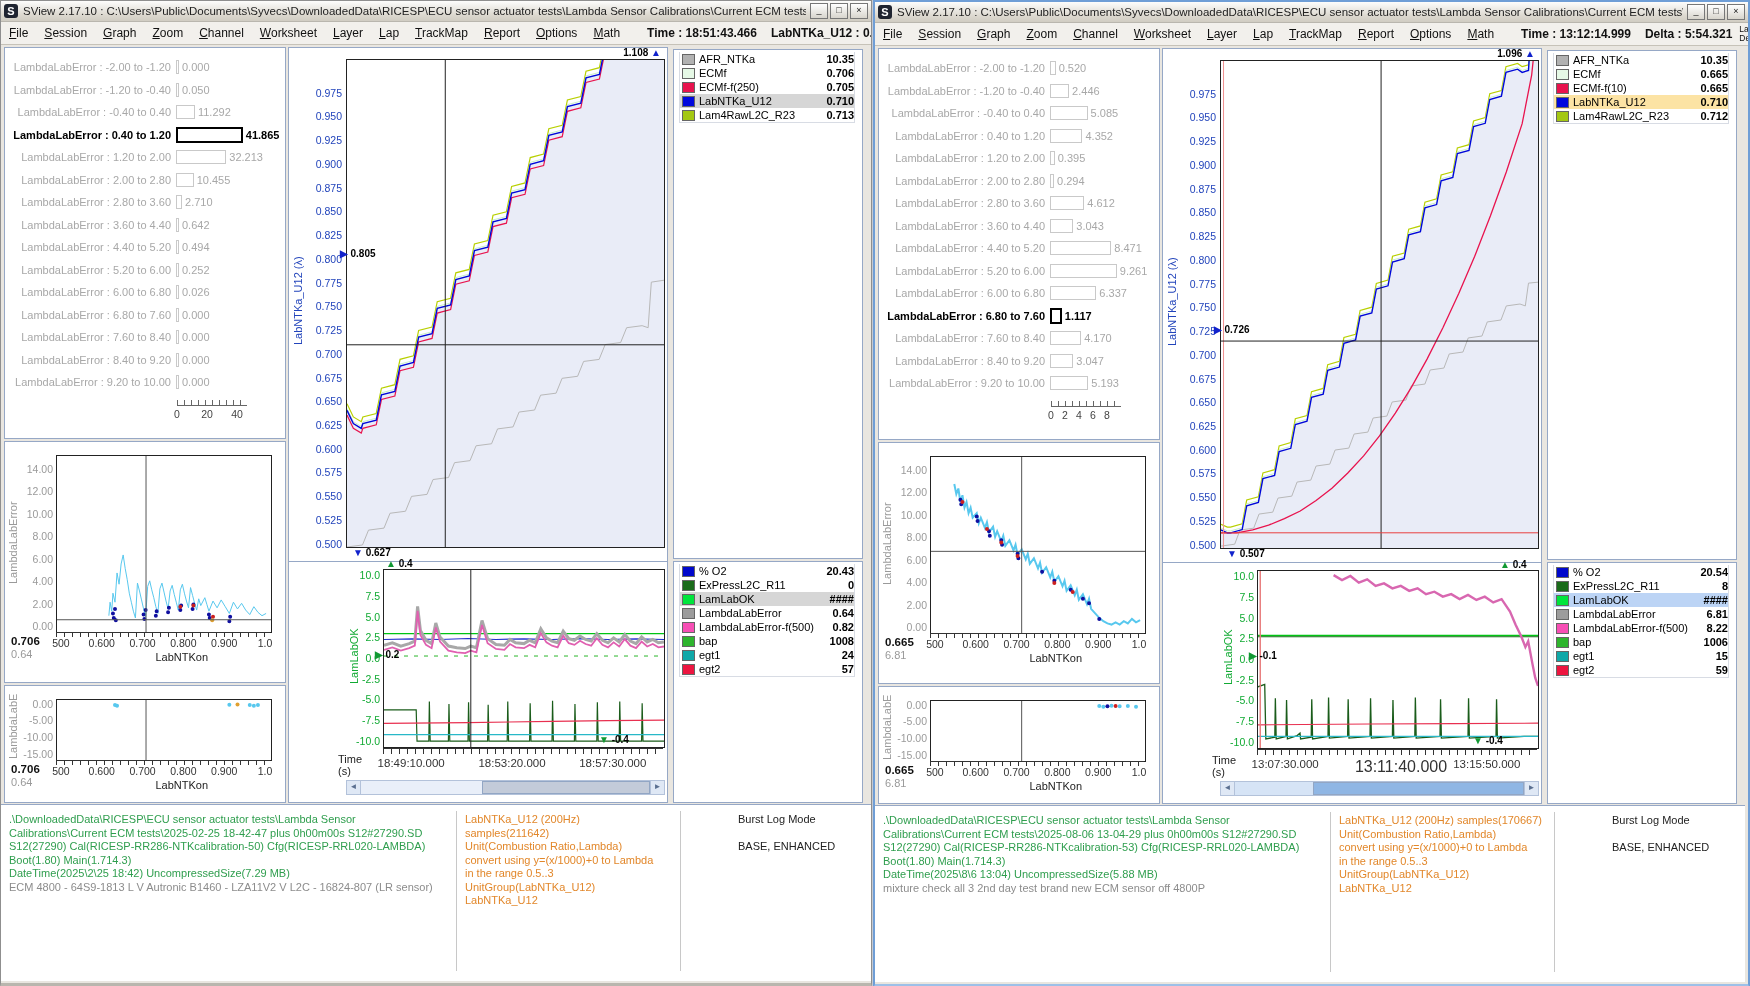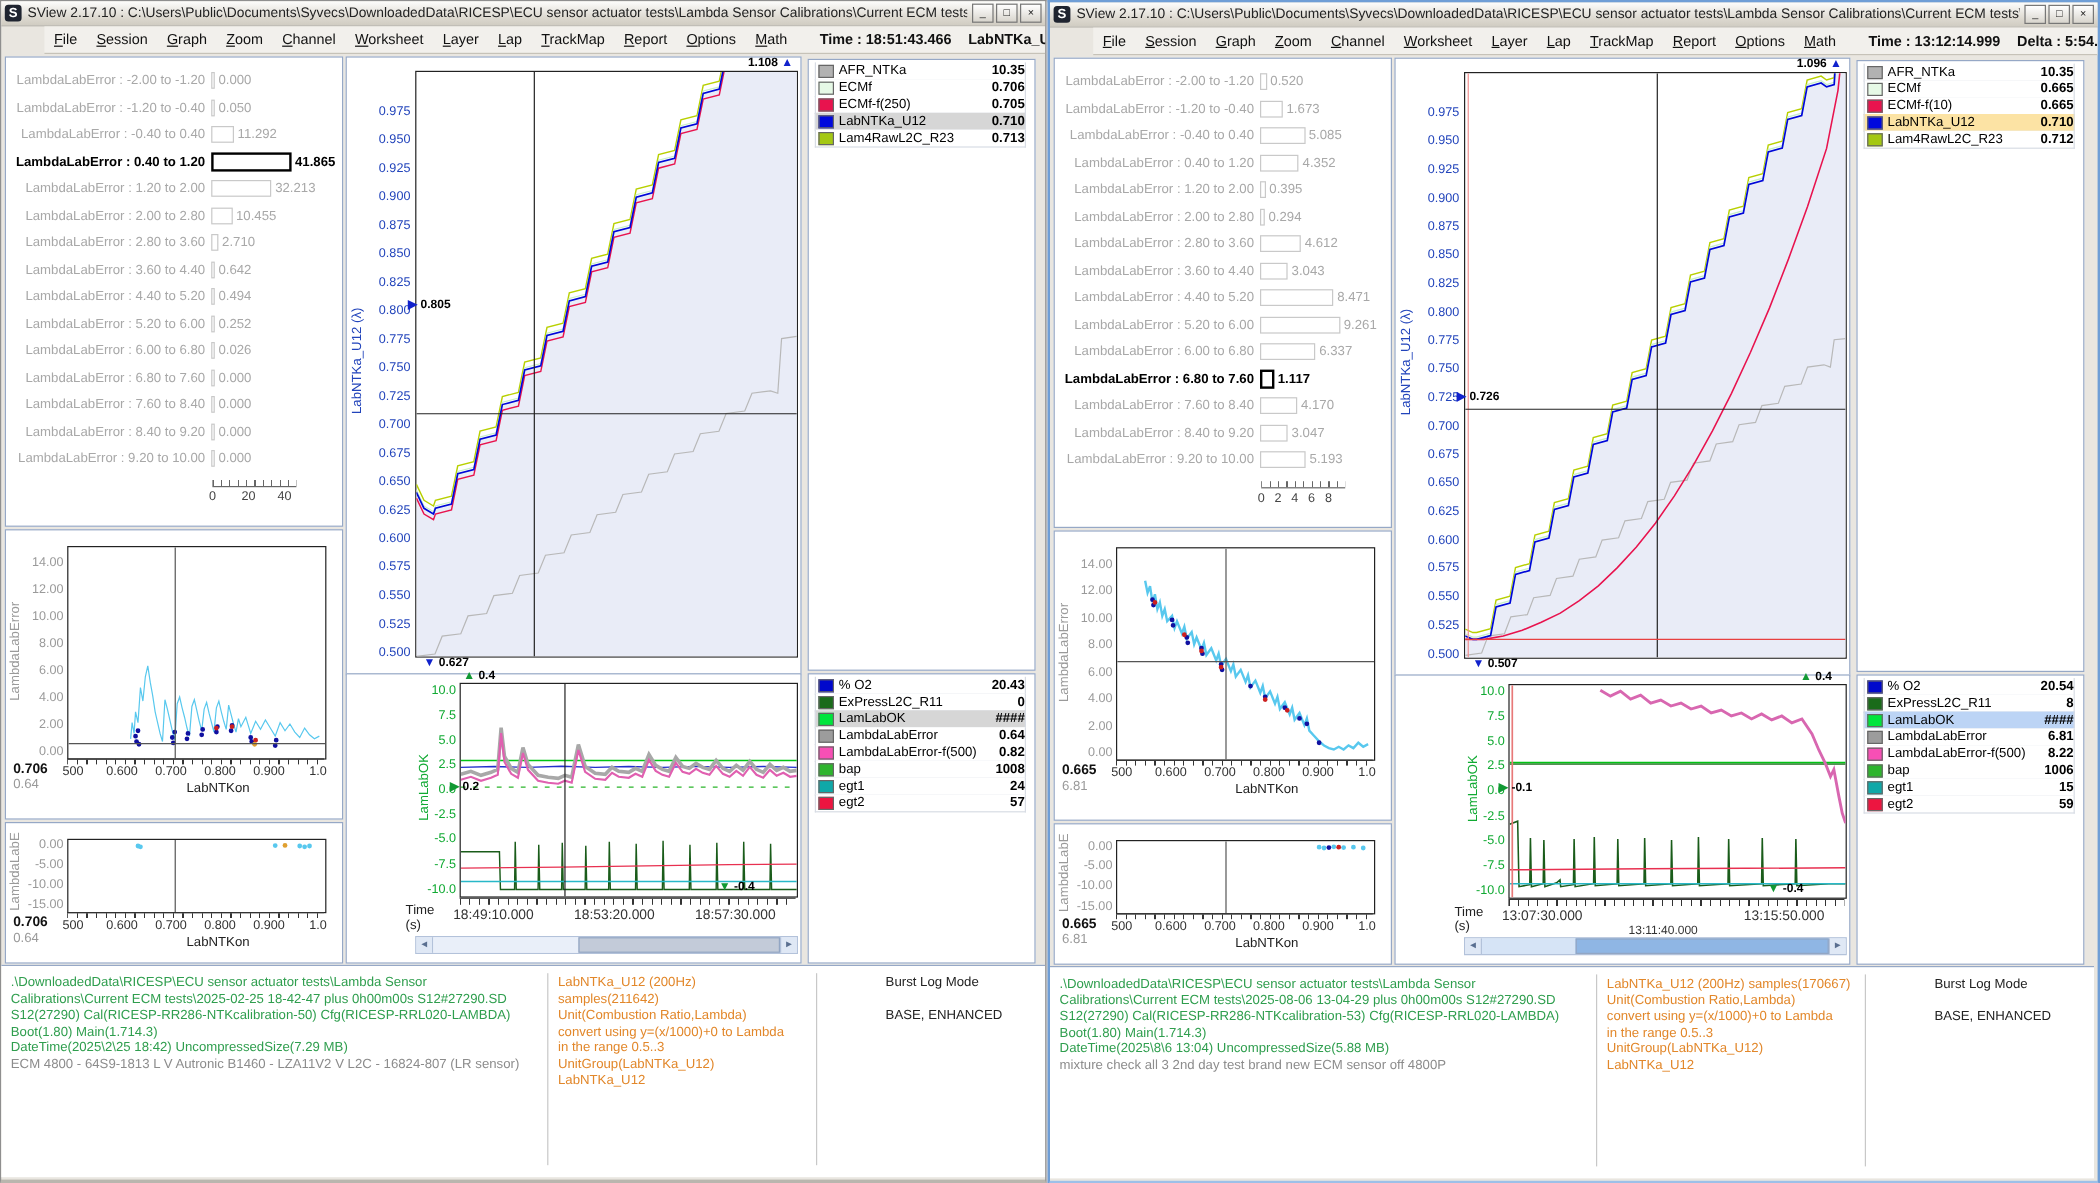--- a/index.html
+++ b/index.html
@@ -9,21 +9,21 @@
   .w1{left:873px;width:873px;border:2px solid #6f9ed6;border-bottom:5px solid #9dc0e8;}
   .titlebar{position:absolute;left:0;top:0;right:0;height:20px;background:linear-gradient(#fdfdfc,#dcd8cf 70%,#d0ccc2);
     display:flex;align-items:center;padding:0 3px;font-size:11.5px;color:#222;white-space:nowrap;overflow:hidden;border-bottom:1px solid #b9b6ae;}
   .appicon{width:14px;height:14px;background:#1f2430;color:#fff;font-weight:bold;font-size:11px;line-height:14px;
     text-align:center;border-radius:3px;margin-right:5px;flex:0 0 auto;}
   .title{flex:1 1 auto;overflow:hidden;white-space:nowrap;}
   .winbtns{display:flex;gap:2px;flex:0 0 auto;margin-left:4px;}
   .wbtn{width:16px;height:14px;border:1px solid #777;background:linear-gradient(#fff,#d8d5cd);font-size:9px;line-height:12px;
     text-align:center;color:#222;}
   .menubar{position:absolute;left:0;top:21px;right:0;height:22px;background:#f2f0ec;border-bottom:1px solid #c6c2b8;
-    display:flex;align-items:center;font-size:12px;color:#111;white-space:nowrap;margin-left:36px;}
+    display:flex;align-items:center;font-size:12px;color:#111;white-space:nowrap;}
   .menu-item{padding:0 8px;} .menu-item u{text-decoration:underline;}
   .mdiv{width:1px;height:16px;background:#555;margin:0 6px;}
   .mstatus{font-weight:bold;padding:0 7px;font-size:12px;}
   .mini{margin-left:auto;margin-right:2px;font-size:8.5px;line-height:9px;text-align:left;color:#111;}
   .panel{position:absolute;background:#ffffff;border:1px solid #96a8c6;}
   .plot{position:absolute;background:#fff;border:1px solid #222;}
   .plot svg{position:absolute;left:0;top:0;width:100%;height:100%;}
   
   .hrow{position:absolute;left:0;height:22px;display:flex;align-items:center;font-size:11px;color:#a8a8a8;width:100%;}
   .hrow .hlabel{width:166px;text-align:right;padding-right:5px;flex:0 0 auto;}
@@ -431,21 +431,21 @@
       </div>
       <div class="panel" style="position: absolute; left: 3px; top: 46px; width: 280px; height: 390px;">
         <div class="hrow" style="position: absolute; left: 0px; top: 8px; width: 278px; height: 22px;">
           <span class="hlabel">LambdaLabError : -2.00 to -1.20</span>
           <span class="hbar" style="width: 3.64px;"></span>
           <span class="hval">0.520</span>
         </div>
         <div class="hrow" style="position: absolute; left: 0px; top: 30.5px; width: 278px; height: 22px;">
           <span class="hlabel">LambdaLabError : -1.20 to -0.40</span>
           <span class="hbar" style="width: 17.122px;"></span>
-          <span class="hval">1.673</span>
+          <span class="hval">2.446</span>
         </div>
         <div class="hrow" style="position: absolute; left: 0px; top: 53px; width: 278px; height: 22px;">
           <span class="hlabel">LambdaLabError : -0.40 to 0.40</span>
           <span class="hbar" style="width: 35.595px;"></span>
           <span class="hval">5.085</span>
         </div>
         <div class="hrow" style="position: absolute; left: 0px; top: 75.5px; width: 278px; height: 22px;">
           <span class="hlabel">LambdaLabError : 0.40 to 1.20</span>
           <span class="hbar" style="width: 30.464px;"></span>
           <span class="hval">4.352</span>
@@ -624,21 +624,21 @@
       <div class="ytick" style="position: absolute; left: 352px; top: 651px; width: 27px; height: 11px; color: rgb(17, 170, 51);">0.0</div>
       <div class="ytick" style="position: absolute; left: 352px; top: 671.678px; width: 27px; height: 11px; color: rgb(17, 170, 51);">-2.5</div>
       <div class="ytick" style="position: absolute; left: 352px; top: 692.355px; width: 27px; height: 11px; color: rgb(17, 170, 51);">-5.0</div>
       <div class="ytick" style="position: absolute; left: 352px; top: 713.033px; width: 27px; height: 11px; color: rgb(17, 170, 51);">-7.5</div>
       <div class="ytick" style="position: absolute; left: 352px; top: 733.71px; width: 27px; height: 11px; color: rgb(17, 170, 51);">-10.0</div>
       <div class="marker" style="position: absolute; left: 625px; top: 557px; width: 60px; height: 11px;"><span class="tri-g">▲</span> <span>0.4</span></div>
       <div class="marker" style="position: absolute; left: 374px; top: 648.432px; width: 60px; height: 11px;"><span class="tri-g">▶</span> <span>-0.1</span></div>
       <div class="marker" style="position: absolute; left: 598px; top: 733px; width: 60px; height: 11px;"><span class="tri-g">▼</span> <span>-0.4</span></div>
       <div class="tickstrip" style="position: absolute; left: 382px; top: 747px; width: 280px; height: 5px;"></div>
       <div class="xtick" style="position: absolute; left: 362.2px; top: 756px; width: 96px; height: 12px; font-size: 11.5px;">13:07:30.000</div>
-      <div class="xtick" style="position: absolute; left: 463px; top: 756px; width: 96px; height: 12px; font-size: 10px; margin-top: 12px;">13:11:40.000</div>
+      <div class="xtick" style="position: absolute; left: 478px; top: 756px; width: 96px; height: 12px; font-size: 16px;">13:11:40.000</div>
       <div class="xtick" style="position: absolute; left: 563.8px; top: 756px; width: 96px; height: 12px; font-size: 11.5px;">13:15:50.000</div>
       <div class="axname" style="position: absolute; left: 337px; top: 752px; width: 40px; height: 26px; text-align: left;">
         <div>Time</div>
         <div>(s)</div>
       </div>
       <div class="sb" style="position: absolute; left: 345px; top: 779px; width: 317px; height: 13px;">
         <span class="sb-btn">◄</span>
         <span class="sb-track" style="background: rgb(214, 228, 246);">
           <span class="sb-thumb" style="left: 27%; right: 0%; background: rgb(143, 182, 228);"></span>
         </span>

